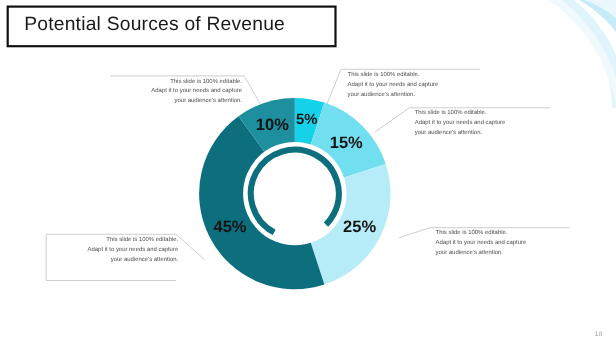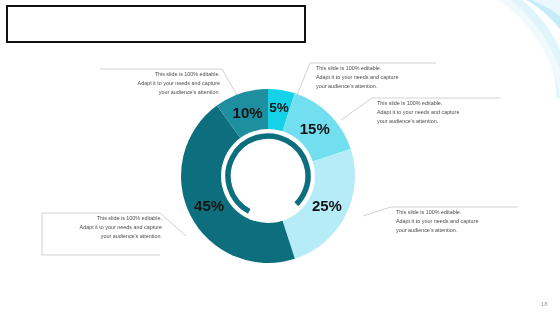--- a/index.html
+++ b/index.html
@@ -101,20 +101,21 @@
 <div id="slide">
 
   <svg class="swirls" viewBox="0 0 175 175" xmlns="http://www.w3.org/2000/svg">
     <path d="M 60 -20 A 118 118 0 0 1 178 98" fill="none" stroke="#dff4fb" stroke-width="13"></path>
     <path d="M 86 -20 A 118 118 0 0 1 204 98" fill="none" stroke="#c5ecf7" stroke-width="11"></path>
     <path d="M 112 -14 A 108 108 0 0 1 220 94" fill="none" stroke="#eaf8fd" stroke-width="16"></path>
     <path d="M 30 -30 A 150 150 0 0 1 180 120" fill="none" stroke="#f0fafd" stroke-width="7"></path>
   </svg>
 
   <div id="title-bar"></div>
+  <div id="title-text">Potential Sources of Revenue</div>
 
   <svg class="leader" style="left:0;top:0;width:560px;height:315px;" xmlns="http://www.w3.org/2000/svg">
 
     <line x1="100" y1="69" x2="222" y2="69" stroke="#bfbfbf" stroke-width="0.7"></line>
     <line x1="222" y1="69" x2="238" y2="97" stroke="#bfbfbf" stroke-width="0.7"></line>
 
     <line x1="295" y1="100" x2="310" y2="63" stroke="#bfbfbf" stroke-width="0.7"></line>
     <line x1="310" y1="63" x2="436" y2="63" stroke="#bfbfbf" stroke-width="0.7"></line>
 
     <line x1="341" y1="120" x2="372" y2="98" stroke="#bfbfbf" stroke-width="0.7"></line>

